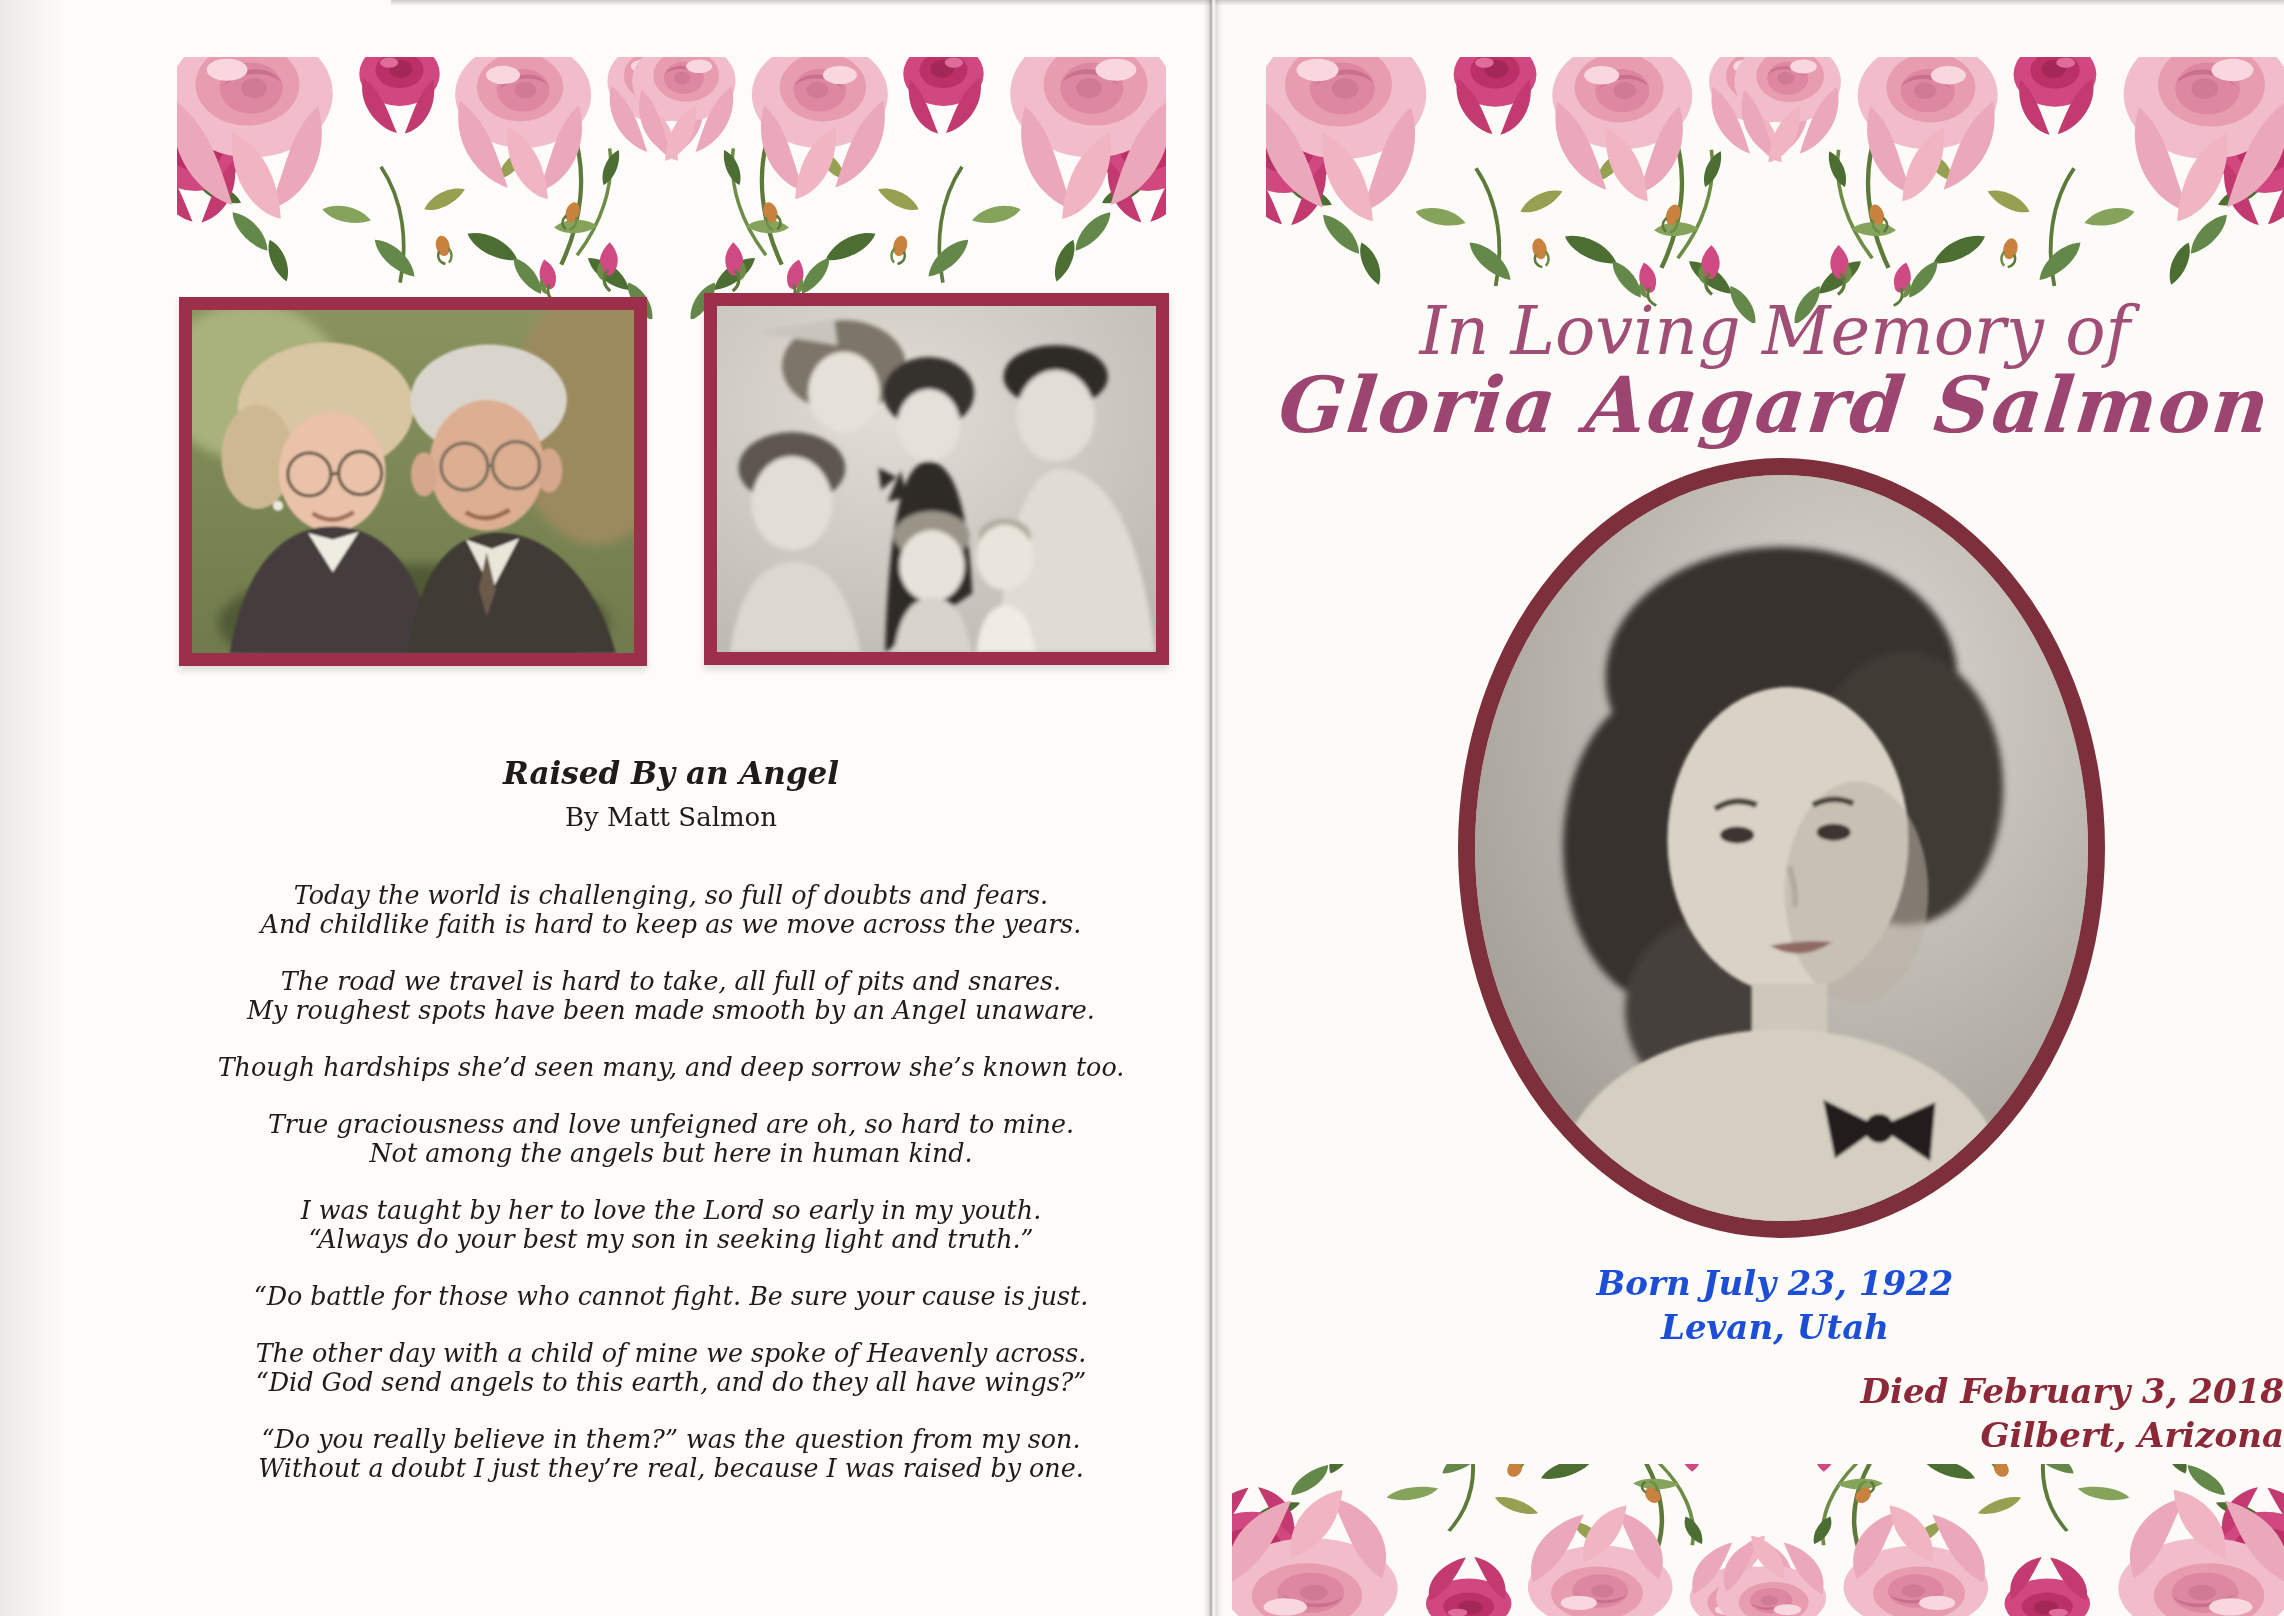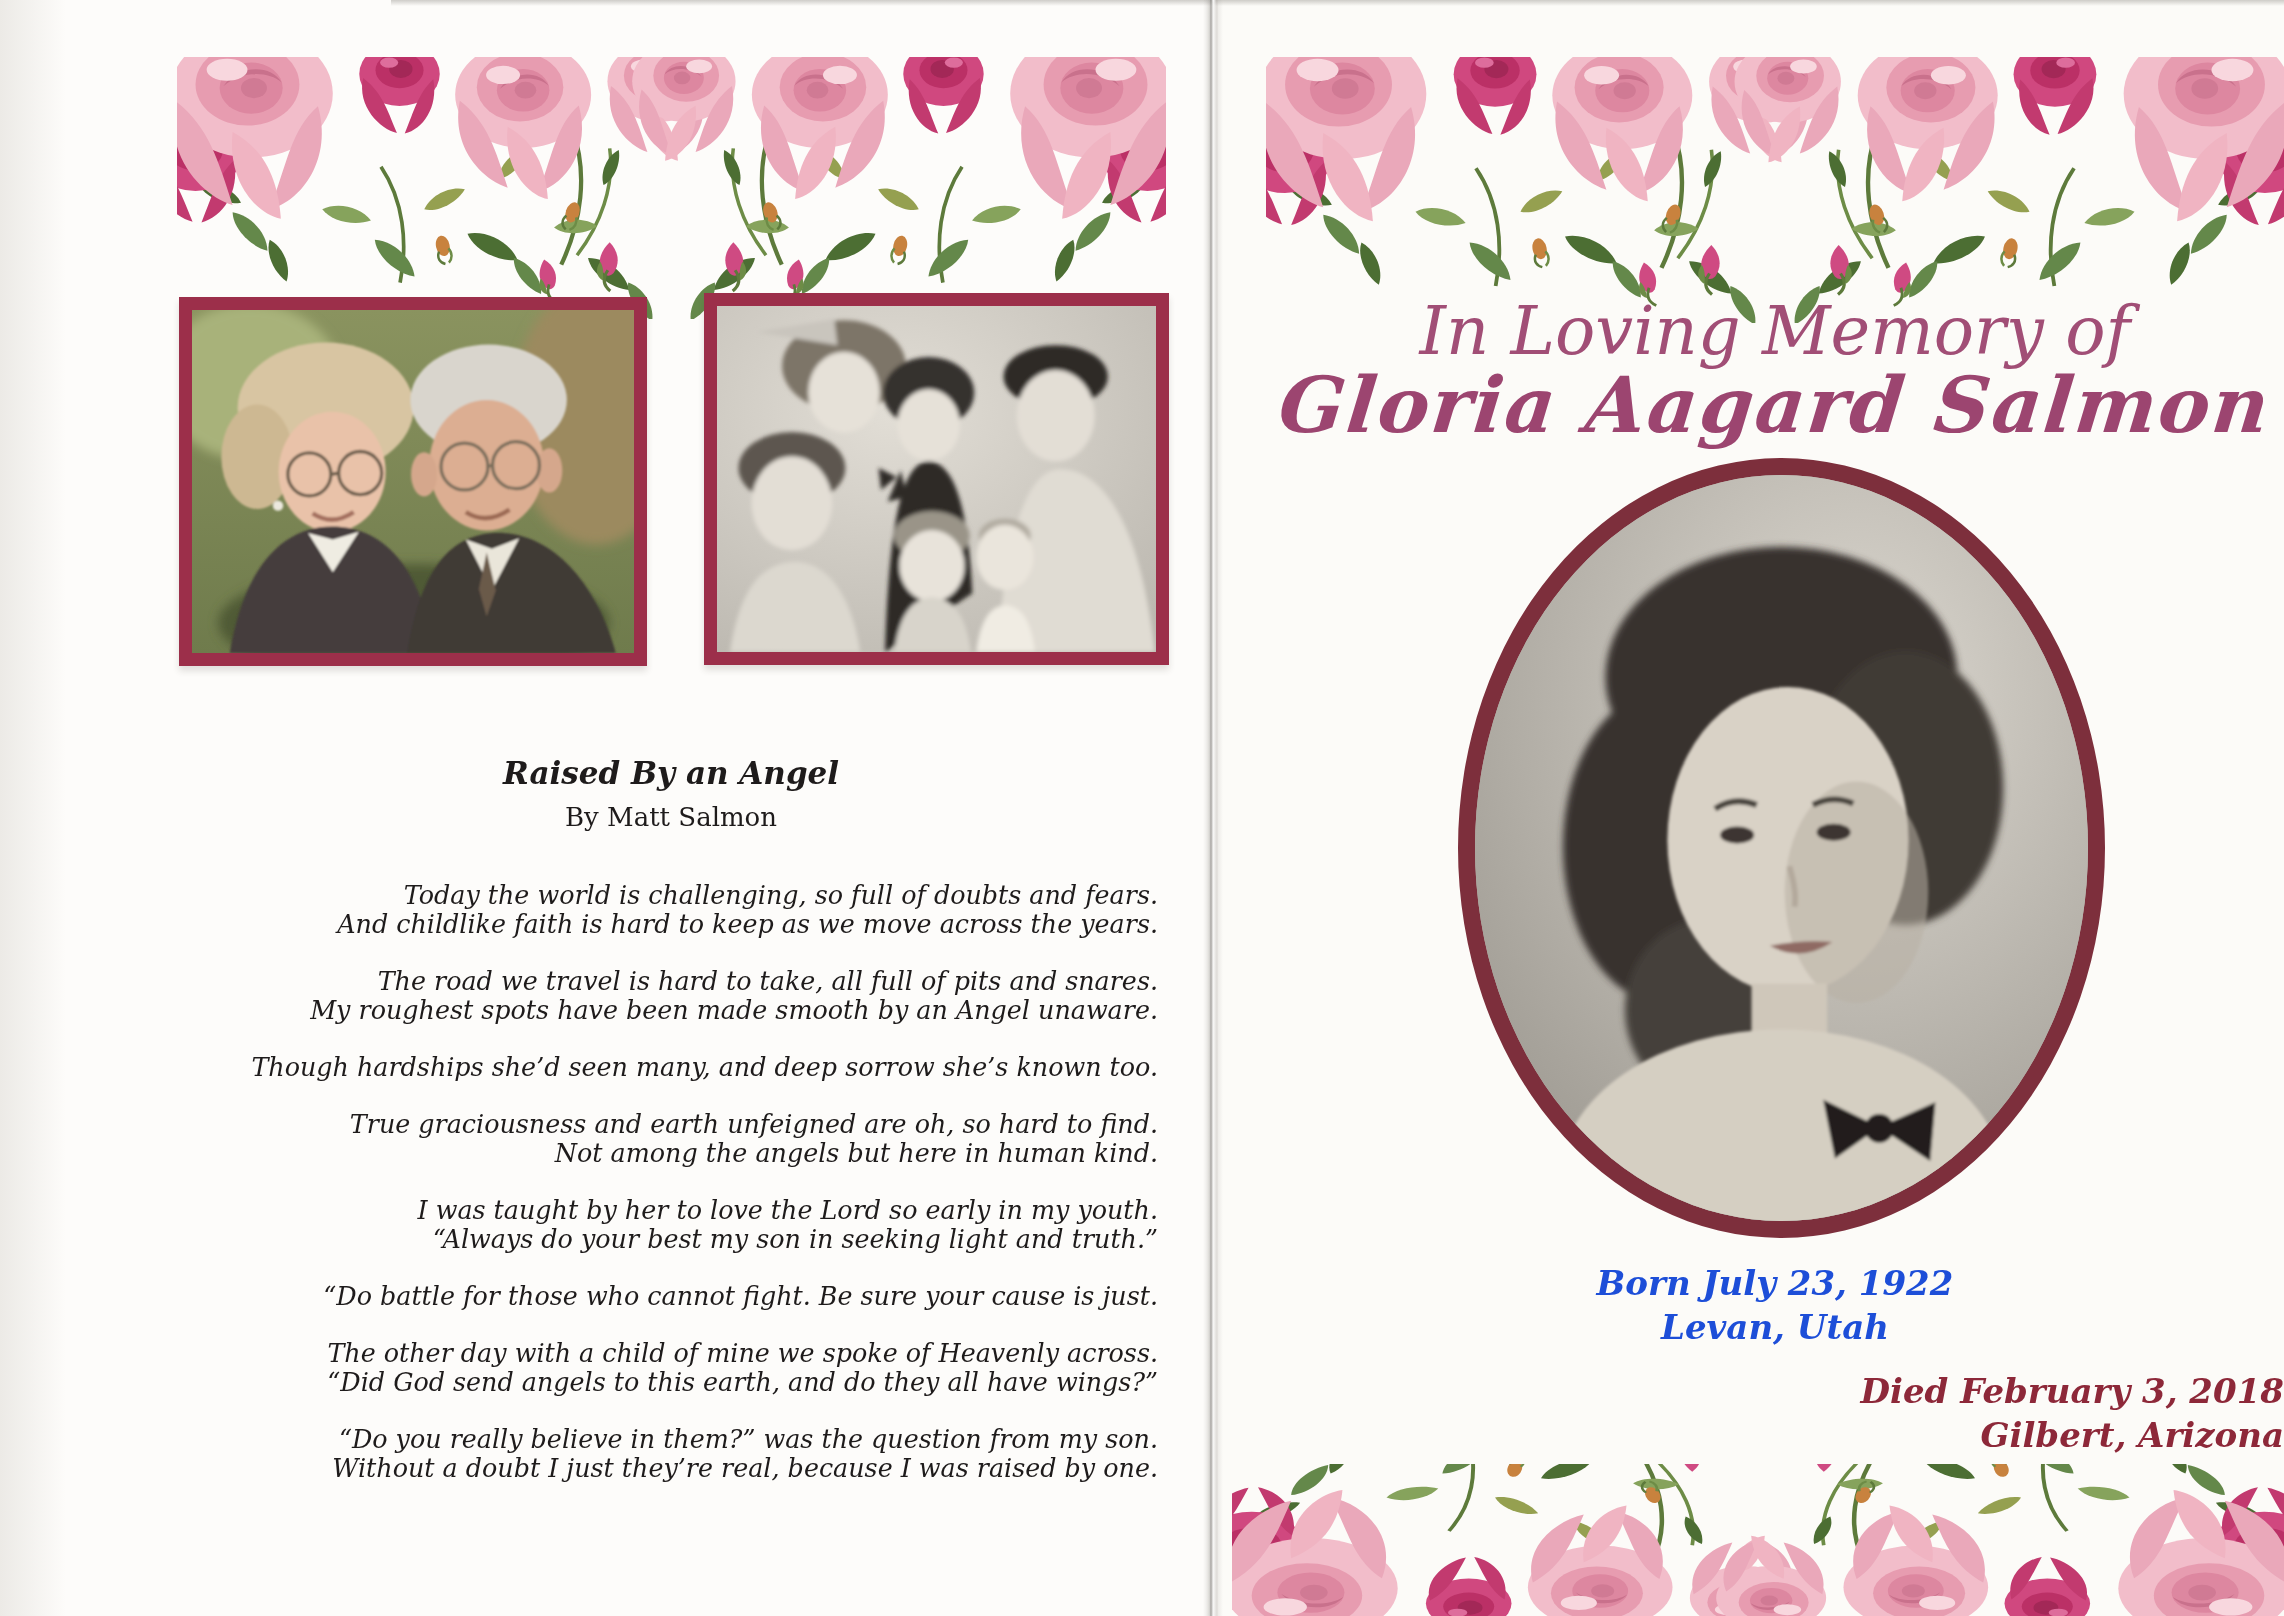--- a/index.html
+++ b/index.html
@@ -35,21 +35,21 @@
   .photo-family{left:704px;top:293px;width:465px;height:372px;}
   .portrait-oval{left:1458px;top:458px;width:647px;height:780px;box-sizing:border-box;
     border:17px solid #7d2f3c;border-radius:50%;overflow:hidden;background:#b7b3ab;}
   .portrait-oval svg{display:block;width:100%;height:100%;}
   
   .poem{left:184px;top:755px;width:974px;text-align:center;color:#1e1b1b;}
   .poem-title{font-size:31px;line-height:37px;font-weight:bold;font-style:italic;}
   .poem-byline{font-size:26px;line-height:31px;margin-top:10.4px;}
   .poem-body{margin-top:48px;}
   .stanza{margin-bottom:28px;}
-  .pline{font-size:25.4px;line-height:29px;font-style:italic;white-space:nowrap;text-align:right;}
+  .pline{font-size:25.4px;line-height:29px;font-style:italic;white-space:nowrap;}
   
   .memory-line{left:1266px;top:300px;width:1018px;text-align:center;
     font-style:italic;font-size:67px;line-height:63px;color:#a14e76;}
   .name-line{left:1266px;top:356px;width:1018px;text-align:center;
     font-style:italic;font-weight:bold;font-size:77px;line-height:98px;
     letter-spacing:2px;transform:skewX(-6deg);color:#9c4570;}
   .dates{width:1018px;left:1266px;text-align:center;color:#8d2839;
     font-weight:bold;font-style:italic;font-size:34px;line-height:44px;}
   .dates-birth{top:1261px;}
   .dates-death{top:1369px;}
@@ -284,21 +284,21 @@
       <div class="pline">And childlike faith is hard to keep as we move across the years.</div>
     </div>
     <div class="stanza">
       <div class="pline">The road we travel is hard to take, all full of pits and snares.</div>
       <div class="pline">My roughest spots have been made smooth by an Angel unaware.</div>
     </div>
     <div class="stanza">
       <div class="pline">Though hardships she’d seen many, and deep sorrow she’s known too.</div>
     </div>
     <div class="stanza">
-      <div class="pline">True graciousness and earth unfeigned are oh, so hard to find.</div>
+      <div class="pline">True graciousness and love unfeigned are oh, so hard to mine.</div>
       <div class="pline">Not among the angels but here in human kind.</div>
     </div>
     <div class="stanza">
       <div class="pline">I was taught by her to love the Lord so early in my youth.</div>
       <div class="pline">“Always do your best my son in seeking light and truth.”</div>
     </div>
     <div class="stanza">
       <div class="pline">“Do battle for those who cannot fight. Be sure your cause is just.</div>
     </div>
     <div class="stanza">

